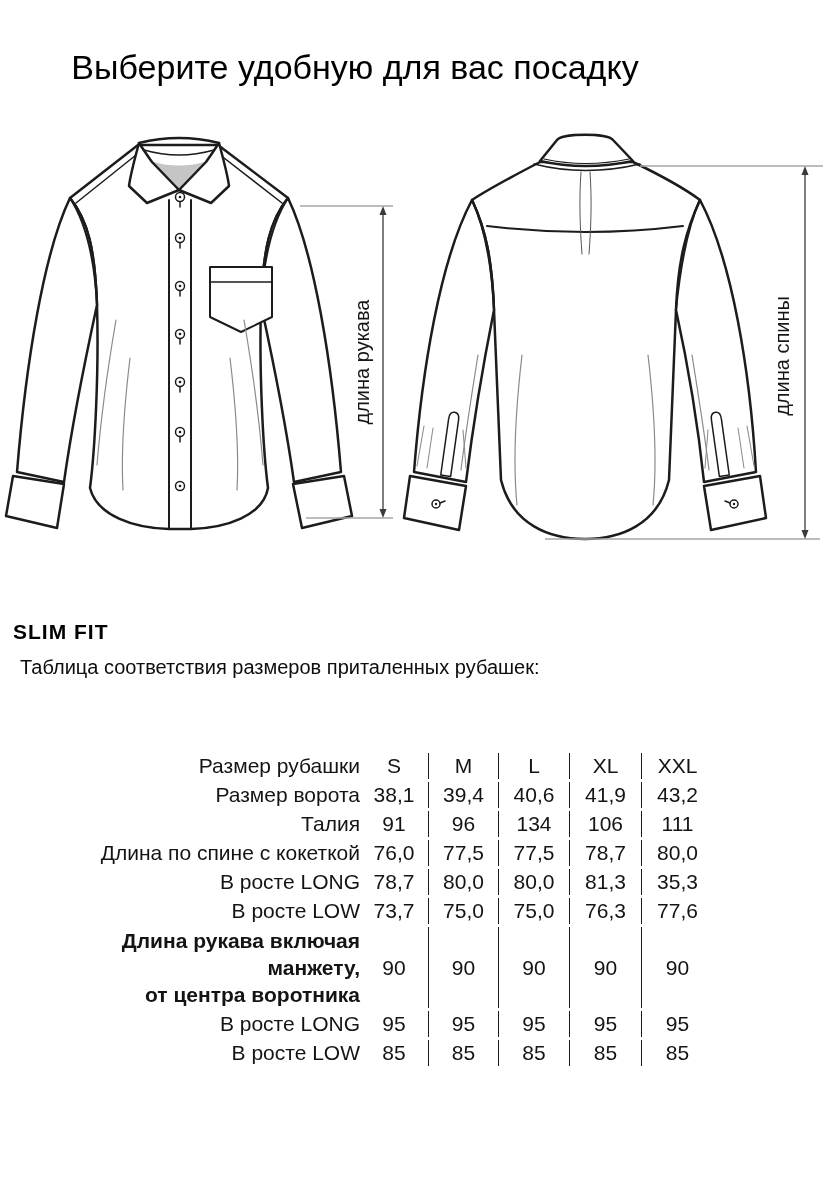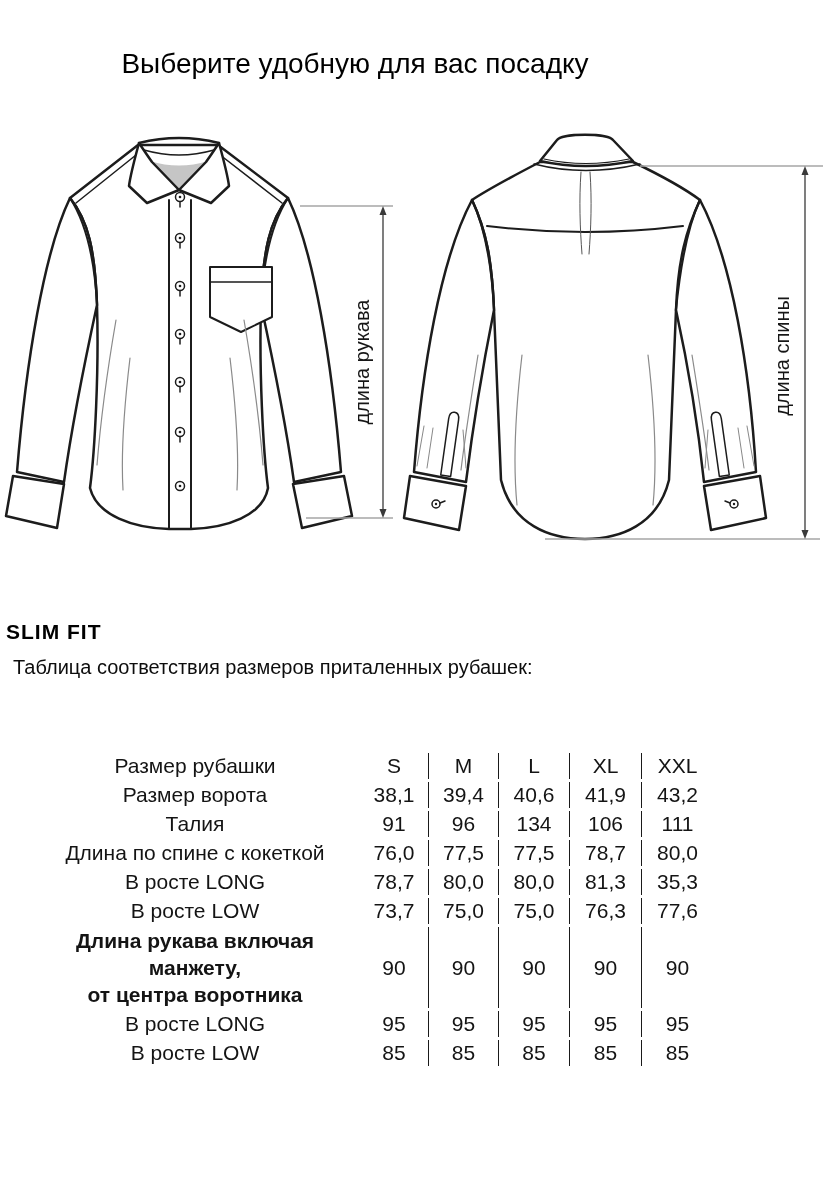--- a/index.html
+++ b/index.html
@@ -2,40 +2,40 @@
 <html><head>
 <meta charset="utf-8">
 <style>
   html,body{margin:0;padding:0;}
   body{
     width:825px;height:1200px;position:relative;background:#ffffff;
     font-family:"Liberation Sans", sans-serif;color:#1a1a1a;overflow:hidden;
   }
   .page-title{
     position:absolute;top:48px;left:0;width:710px;text-align:center;
-    font-size:28px;font-weight:500;color:#000;
+    font-size:34px;font-weight:500;color:#000;
   }
   .diagram-svg{position:absolute;top:120px;left:0;}
   .diagram-svg text{
     font-family:"Liberation Sans", sans-serif;font-size:20px;fill:#161616;
   }
   .section-heading{
-    position:absolute;top:620px;left:6px;
+    position:absolute;top:620px;left:13px;
     font-size:21px;font-weight:700;letter-spacing:1px;color:#000;
   }
   .section-subtitle{
-    position:absolute;top:656px;left:13px;font-size:20px;color:#0d0d0d;
+    position:absolute;top:656px;left:20px;font-size:20px;color:#0d0d0d;
   }
   table.size-table{
     position:absolute;top:750px;left:30px;
     border-collapse:separate;border-spacing:0 3px;table-layout:fixed;
     font-size:21px;color:#141414;
   }
   table.size-table td{height:26px;line-height:26px;padding:0;vertical-align:middle;}
-  td.lbl{text-align:center;}
+  td.lbl{text-align:right;}
   td.v{text-align:center;}
   td.sep{border-left:1.5px solid #1a1a1a;}
   td.lbl div{line-height:27px;font-weight:bold;}
 </style>
 </head>
 <body>
 
 <div class="page-title">Выберите удобную для вас посадку</div>
 
 <svg class="diagram-svg" width="825" height="455" viewBox="0 0 825 455" xmlns="http://www.w3.org/2000/svg">

